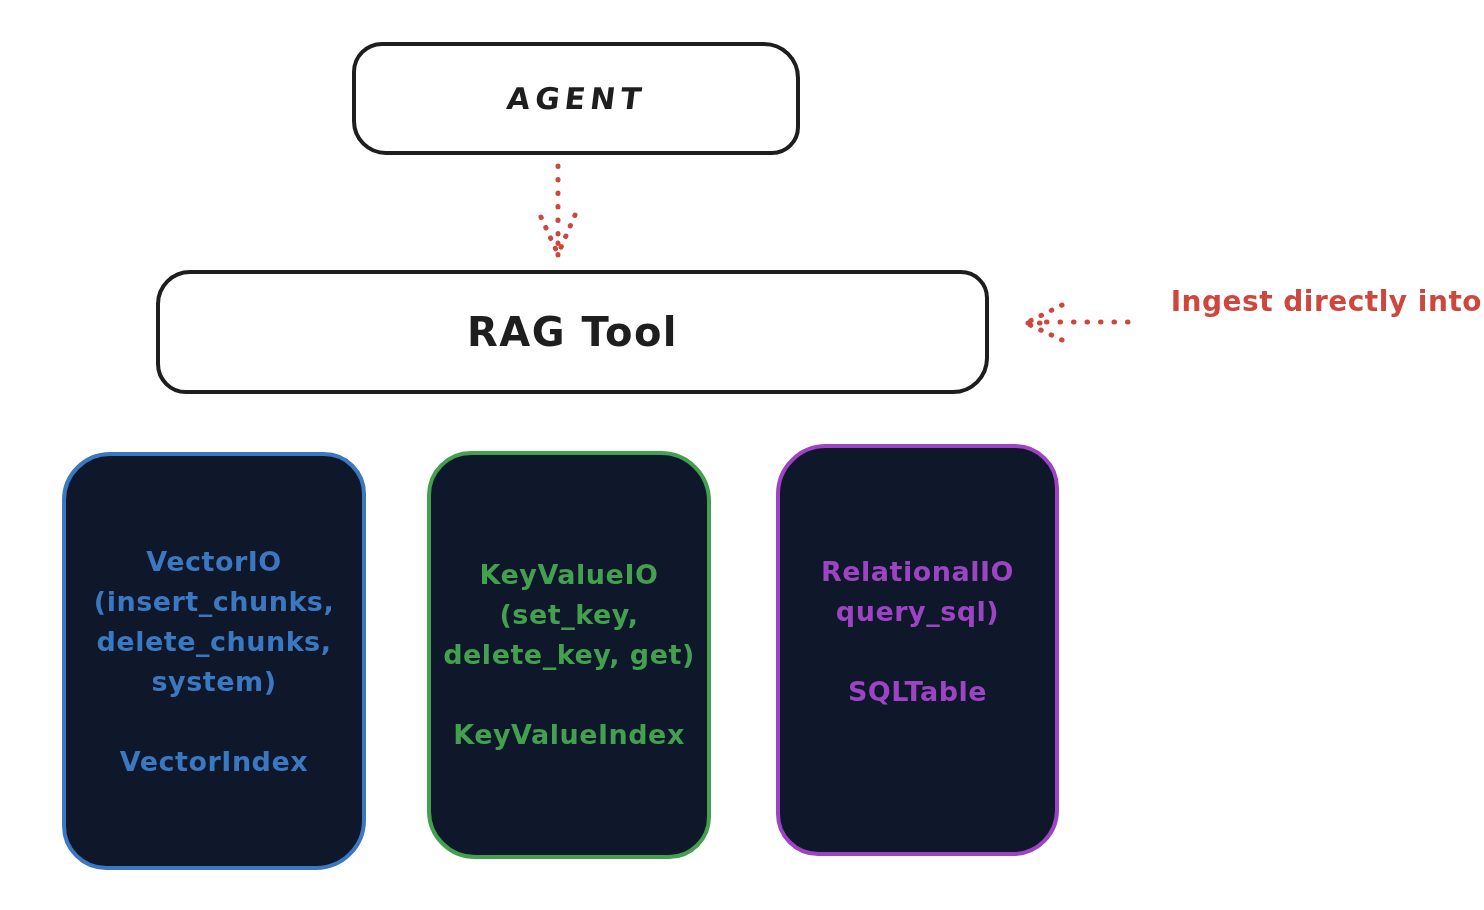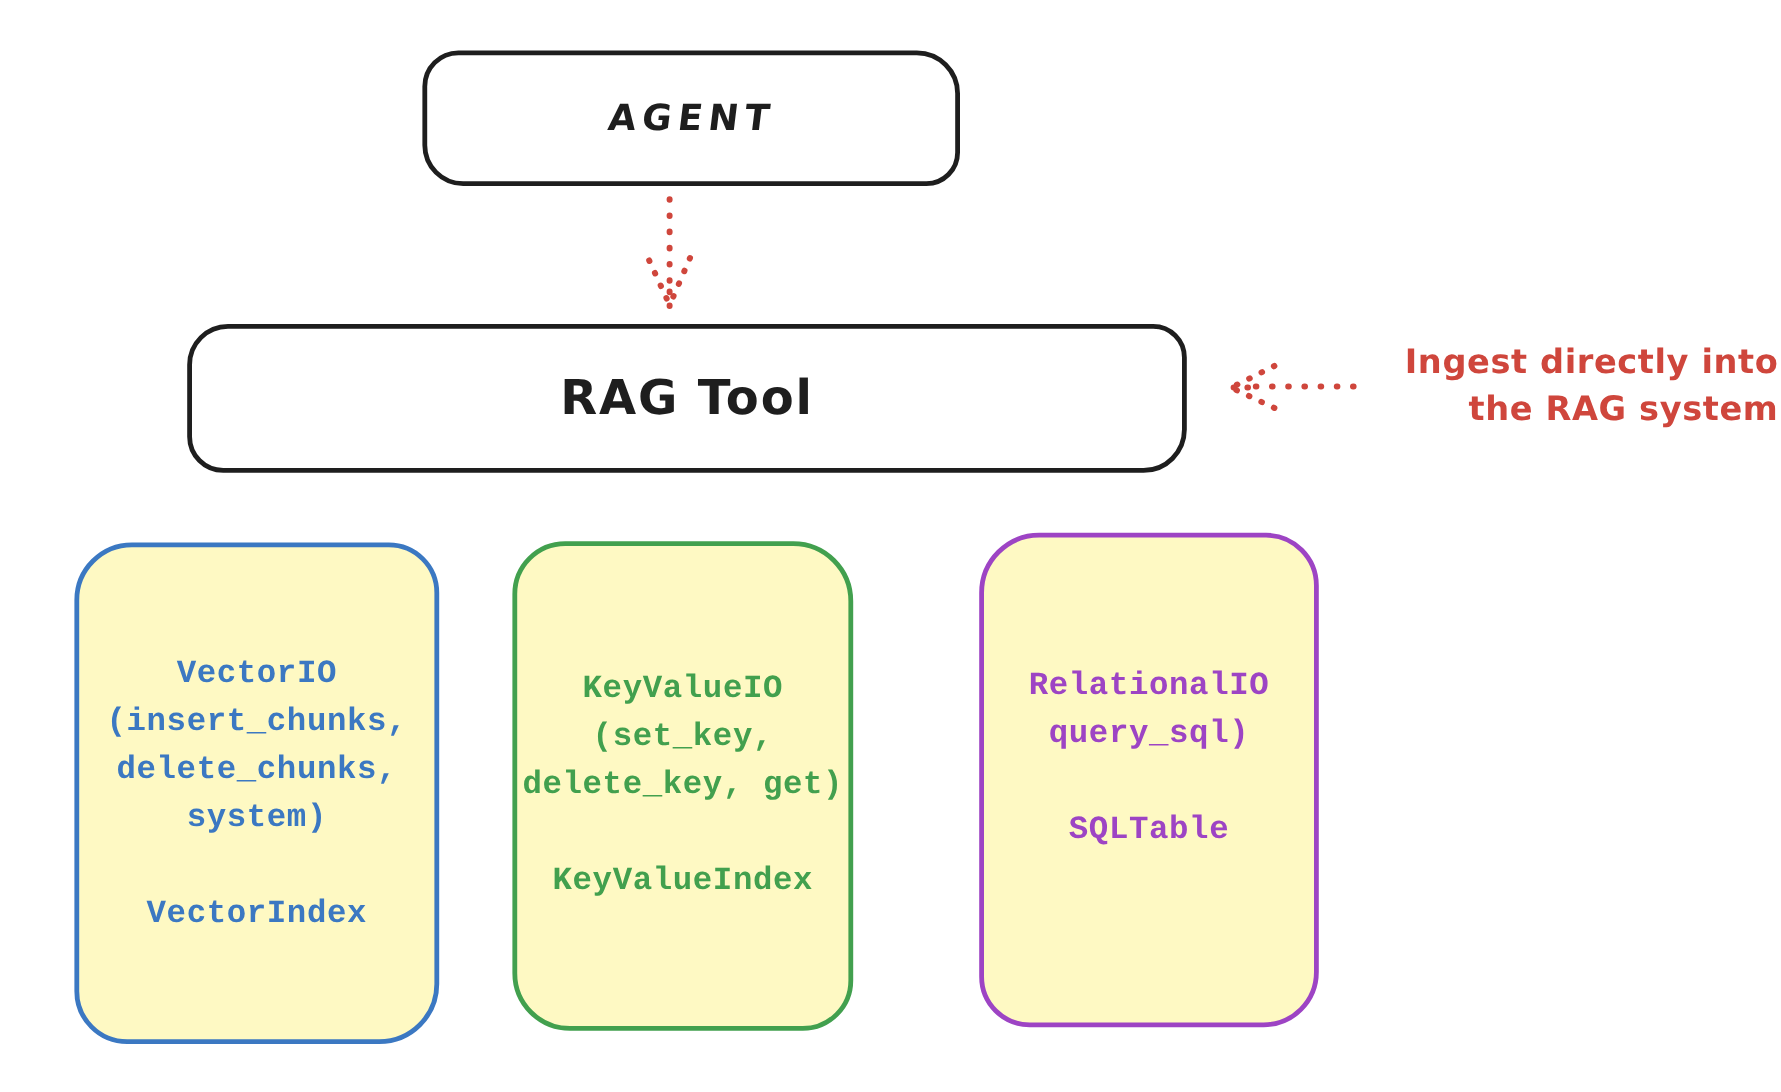--- a/index.html
+++ b/index.html
@@ -45,27 +45,26 @@
   .node-ragtool .label {
     font-size: 40px;
     letter-spacing: 1.5px;
     font-weight: 600;
   }
 
   
   .store {
     position: absolute;
     border: 4px solid;
-    background: #fef9c3;
+    background: #0f172a;
     box-sizing: border-box;
-    font-family: Liberation Mono, monospace;
   }
   .store-vector     { left: 62px;  top: 452px; width: 304px; height: 418px; border-radius: 48px 42px 50px 44px; }
   .store-keyvalue   { left: 427px; top: 451px; width: 284px; height: 408px; border-radius: 44px 50px 42px 48px; }
-  .store-relational { left: 816px; top: 444px; width: 283px; height: 412px; border-radius: 50px 44px 46px 42px; }
+  .store-relational { left: 776px; top: 444px; width: 283px; height: 412px; border-radius: 50px 44px 46px 42px; }
 
   .store-text {
     position: absolute;
     left: 0; right: 0;
     text-align: center;
     font-size: 27px;
     font-weight: 600;
     line-height: 40px;
     letter-spacing: 0.5px;
   }
@@ -129,21 +128,20 @@
     <g style="stroke: rgb(207, 70, 60);">
       <line class="dots" x1="1128" y1="322" x2="1042" y2="322"></line>
       <line class="dots-head" x1="1062" y1="305" x2="1028" y2="322"></line>
       <line class="dots-head" x1="1062" y1="340" x2="1028" y2="324"></line>
       <line class="dots-head" x1="1040" y1="323" x2="1026" y2="323"></line>
     </g>
   </svg>
 
   <div class="annotation" style="color: rgb(207, 70, 60); text-align: right;">
     <div>Ingest directly into</div>
-    <div>the RAG system</div>
   </div>
 
   <div class="store store-vector" style="border-color: rgb(59, 120, 194);">
     <div class="store-text" style="color: rgb(59, 120, 194);">
       <div>VectorIO</div>
       <div>(insert_chunks,</div>
       <div>delete_chunks,</div>
       <div>system)</div>
       <div class="index-label">VectorIndex</div>
     </div>

